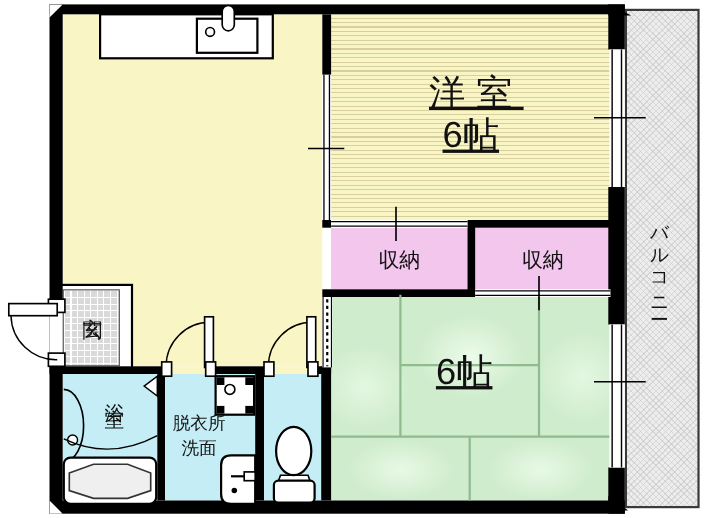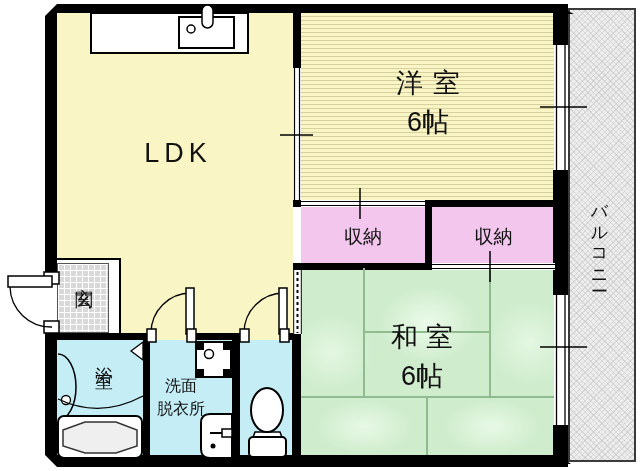--- a/index.html
+++ b/index.html
@@ -24,21 +24,21 @@
   .wall{background:#000;}
   .entrance-box{background:#fff;border:2px solid #000;}
   .entrance-grid{background-color:#d9d9d9;
       background-image:repeating-linear-gradient(to right,#fff 0 1px,transparent 1px 6px),
                        repeating-linear-gradient(to bottom,#fff 0 1px,transparent 1px 6px);
       border:1px solid #555;}
   
   .lbl{position:absolute;color:#111;white-space:nowrap;}
   .center{text-align:center;}
   .vert{writing-mode:vertical-rl;text-orientation:upright;}
-  .big{font-size:27px;line-height:39px;}
+  .big{font-size:33px;line-height:39px;text-decoration:underline;}
   #svg-layer{position:absolute;left:0;top:0;z-index:30;}
   .lbl{z-index:40;}
   .wall{z-index:20;}
   .roomz{z-index:10;}
 </style>
 </head>
 <body>
 
 <div id="canvas">
 
@@ -186,40 +186,38 @@
     </g>
 
     <g>
       <polygon points="255,432 280,432 284,443 251,443" fill="#fff" stroke="#000" stroke-width="1.5"></polygon>
       <rect x="249" y="437" width="37" height="20" rx="4" fill="#fff" stroke="#000" stroke-width="2"></rect>
       <ellipse cx="267" cy="410" rx="16" ry="22" fill="#fff" stroke="#000" stroke-width="2"></ellipse>
     </g>
   </svg>
 
   <div class="lbl big center" style="left:118px;top:134px;width:120px;">
-    <div style="letter-spacing:5px;">LDK</div>
   </div>
 
   <div class="lbl big center" style="left:348px;top:64px;width:160px;">
     <div style="letter-spacing:10px;text-indent:10px;">洋室</div>
     <div>6帖</div>
   </div>
 
   <div class="lbl center" style="left:303px;top:224px;width:120px;font-size:19px;">収納</div>
   <div class="lbl center" style="left:433px;top:224px;width:121px;font-size:19px;">収納</div>
 
   <div class="lbl big center" style="left:342px;top:318px;width:160px;">
-    <div style="letter-spacing:8px;text-indent:8px;">和室</div>
     <div>6帖</div>
   </div>
 
   <div class="lbl vert" style="left:588px;top:192px;font-size:17px;letter-spacing:3px;">バルコニー</div>
 
   <div class="lbl vert" style="left:72px;top:274px;font-size:18px;letter-spacing:3px;">玄関</div>
 
   <div class="lbl vert" style="left:92px;top:352px;font-size:18px;letter-spacing:5px;">浴室</div>
 
   <div class="lbl center" style="left:140px;top:374px;width:82px;font-size:16px;line-height:23px;">
+    <div>脱衣所</div>
     <div>洗面</div>
-    <div>脱衣所</div>
   </div>
 
 </div>
 
 </body></html>

